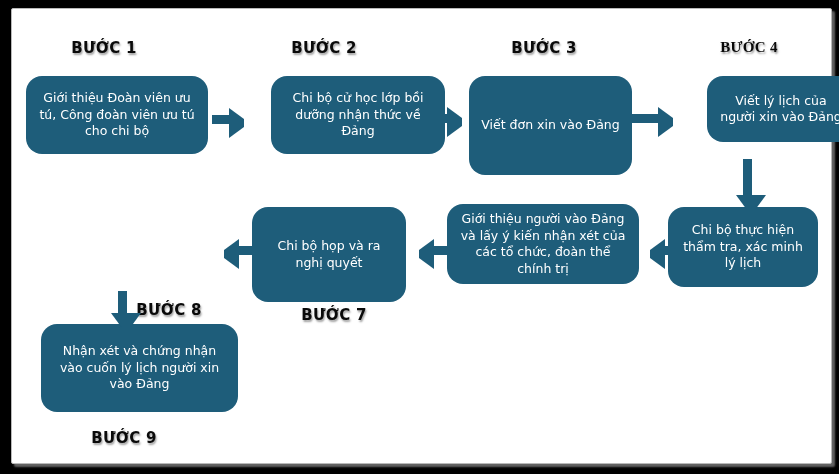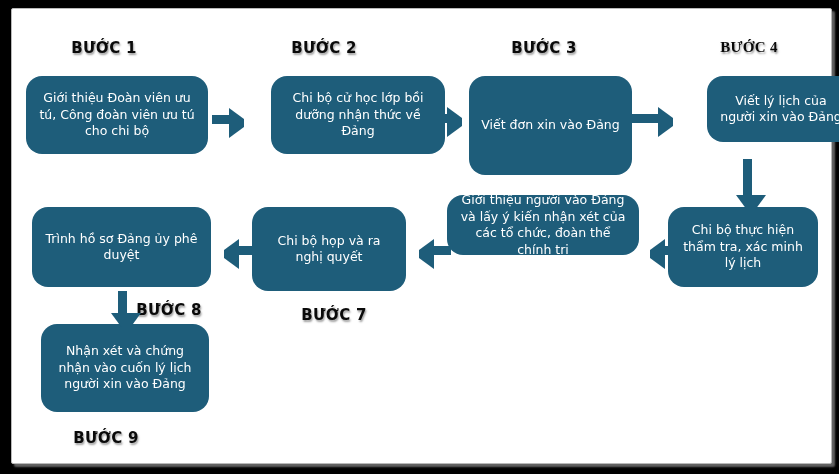--- a/index.html
+++ b/index.html
@@ -38,43 +38,43 @@
     white-space: nowrap;
   }
   .l1 { left: 30px;  top: 31px; }
   .l2 { left: 250px; top: 31px; }
   .l3 { left: 470px; top: 31px; }
   .l4 { left: 675px; top: 31px; font-family: Liberation Serif, serif; }
   .l5 { left: 671px; top: 296px; }
   .l6 { left: 486px; top: 296px; }
   .l7 { left: 260px; top: 298px; }
   .l8 { left: 95px;  top: 293px; }
-  .l9 { left: 32px;  top: 421px; text-align: center; }
+  .l9 { left: 50px;  top: 421px; text-align: center; }
   .flow-box {
     position: absolute;
     background: var(--box-fill);
     border-radius: 16px;
     color: var(--box-text);
     font-size: 12.5px;
     line-height: 1.32;
     display: flex;
     align-items: center;
     justify-content: center;
     text-align: center;
     padding: 4px 6px;
   }
   .b1 { left: 22px;  top: 72px;  width: 182px; height: 78px; }
   .b2 { left: 235px; top: 72px;  width: 174px; height: 78px; margin-left: 32px; }
   .b3 { left: 457px; top: 72px;  width: 163px; height: 99px; margin-left: 8px; }
   .b4 { left: 665px; top: 72px;  width: 148px; height: 66px; margin-left: 38px; }
   .b5 { left: 664px; top: 203px; width: 150px; height: 80px; }
-  .b6 { left: 443px; top: 191px; width: 192px; height: 60px; }
-  .b7 { left: 248px; top: 203px; width: 154px; height: 84px; }
+  .b6 { left: 443px; top: 200px; width: 192px; height: 80px; }
+  .b7 { left: 248px; top: 203px; width: 154px; height: 95px; }
   .b8 { left: 28px;  top: 203px; width: 179px; height: 80px; }
-  .b9 { left: 37px;  top: 320px; width: 168px; height: 88px; }
+  .b9 { left: 37px;  top: 320px; width: 197px; height: 88px; }
 
   .arrow { position: absolute; }
   .shaft { position: absolute; background: var(--arrow); }
   .head  { position: absolute; width: 0; height: 0; }
   .head-right { border-top: 11px solid transparent; border-bottom: 11px solid transparent; border-left: 15px solid var(--arrow); }
   .head-left  { border-top: 11px solid transparent; border-bottom: 11px solid transparent; border-right: 15px solid var(--arrow); }
   .head-down  { border-left: 11px solid transparent; border-right: 11px solid transparent; border-top: 15px solid var(--arrow); }
 
   
   .a1 .shaft { left: 204px; top: 107px; width: 18px; height: 9px; }
@@ -129,23 +129,20 @@
     </div>
   <div class="flow-box b5">
       <span>Chi bộ thực hiện thẩm tra, xác minh lý lịch</span>
     </div>
   <div class="flow-box b6">
       <span>Giới thiệu người vào Đảng và lấy ý kiến nhận xét của các tổ chức, đoàn thể chính trị</span>
     </div>
   <div class="flow-box b7">
       <span>Chi bộ họp và ra nghị quyết</span>
     </div>
-  <div class="flow-box b8">
-      <span>Trình hồ sơ Đảng ủy phê duyệt</span>
-    </div>
   <div class="flow-box b9">
       <span>Nhận xét và chứng nhận vào cuốn lý lịch người xin vào Đảng</span>
     </div>
 
   <div class="arrow a1">
       <span class="shaft"></span>
       <span class="head head-right"></span>
     </div>
   <div class="arrow a2">
       <span class="shaft"></span>

